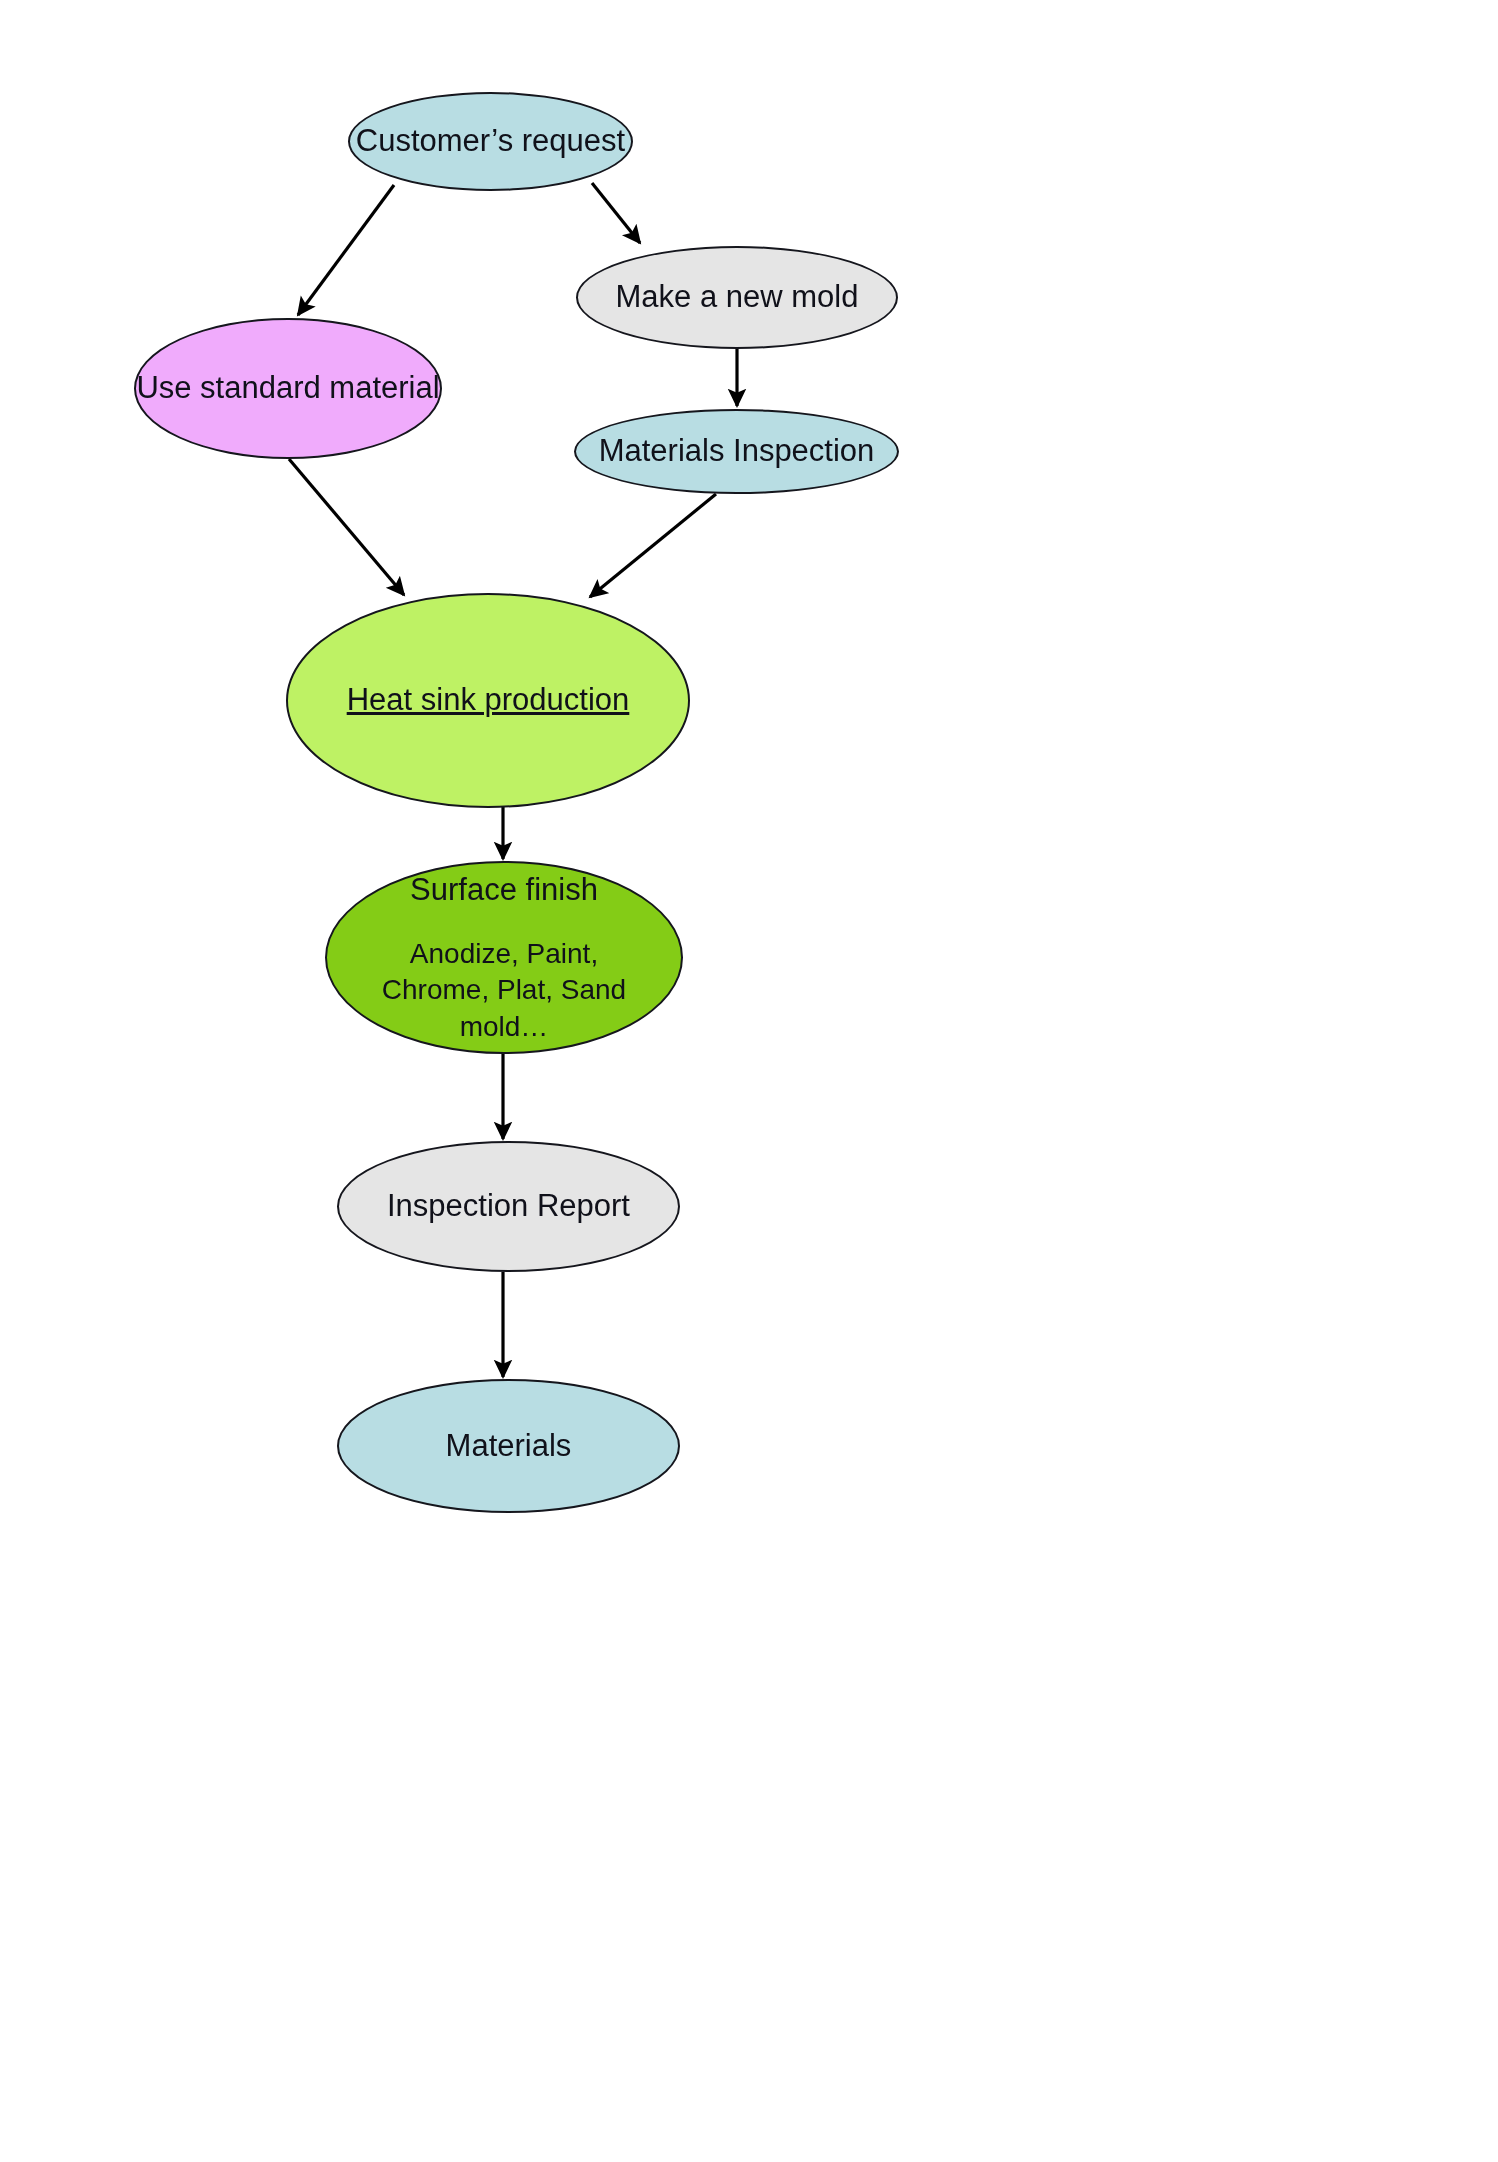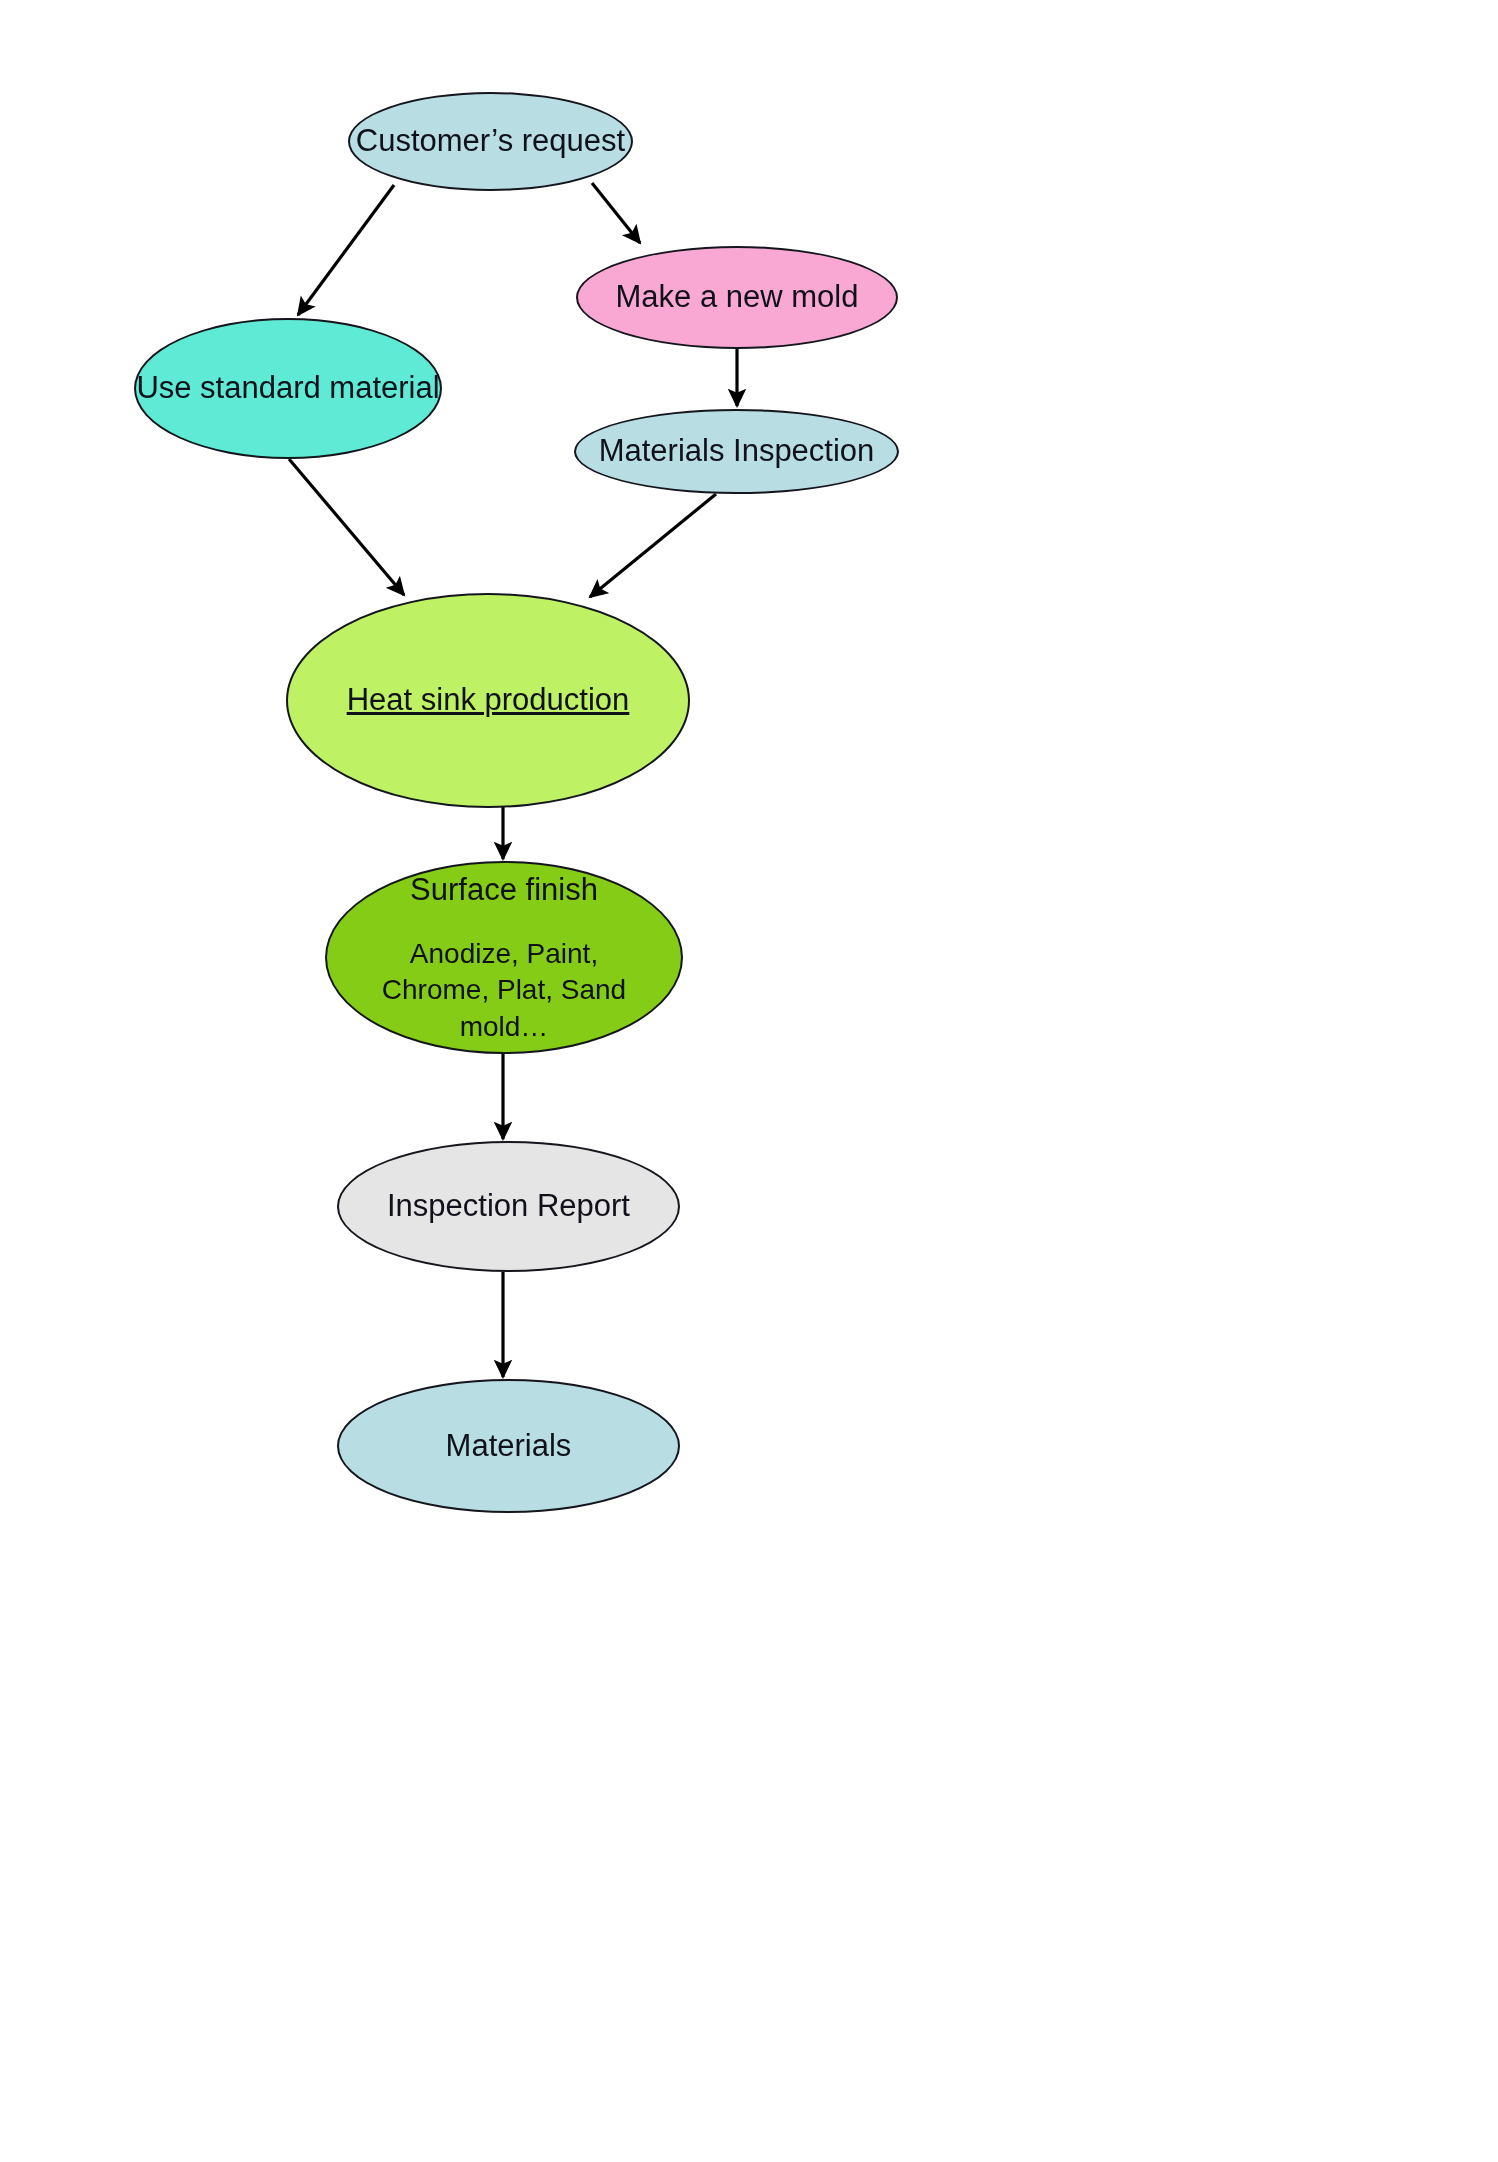--- a/index.html
+++ b/index.html
@@ -73,25 +73,25 @@
         <line x1="503" y1="762" x2="503" y2="815" stroke="#000000" stroke-width="3.2" marker-end="url(#arrowhead)"></line>
         <line x1="503" y1="1008" x2="503" y2="1095" stroke="#000000" stroke-width="3.2" marker-end="url(#arrowhead)"></line>
         <line x1="503" y1="1228" x2="503" y2="1333" stroke="#000000" stroke-width="3.2" marker-end="url(#arrowhead)"></line>
       </g>
   </svg>
 
   <div class="node" style="left: 348px; top: 48px; width: 285px; height: 99px; background: rgb(184, 221, 227); border-color: rgb(21, 22, 29);">
     <span class="title">Customer’s request</span>
   </div>
 
-  <div class="node" style="left: 134px; top: 274px; width: 308px; height: 141px; background: #5eead4; border-color: rgb(21, 22, 29); text-align: right;">
+  <div class="node" style="left: 134px; top: 274px; width: 308px; height: 141px; background: #f0abfc; border-color: rgb(21, 22, 29); text-align: right;">
     <span class="title">Use standard material</span>
   </div>
 
-  <div class="node" style="left: 576px; top: 202px; width: 322px; height: 103px; background: #f9a8d4; border-color: rgb(21, 22, 29);">
+  <div class="node" style="left: 576px; top: 202px; width: 322px; height: 103px; background: #e5e5e5; border-color: rgb(21, 22, 29);">
     <span class="title">Make a new mold</span>
   </div>
 
   <div class="node" style="left: 574px; top: 365px; width: 325px; height: 85px; background: rgb(184, 221, 227); border-color: rgb(21, 22, 29);">
     <span class="title">Materials Inspection</span>
   </div>
 
   <div class="node" style="left: 286px; top: 549px; width: 404px; height: 215px; background: #bef264; border-color: rgb(21, 22, 29); text-decoration: underline;">
     <span class="title">Heat sink production</span>
   </div>

